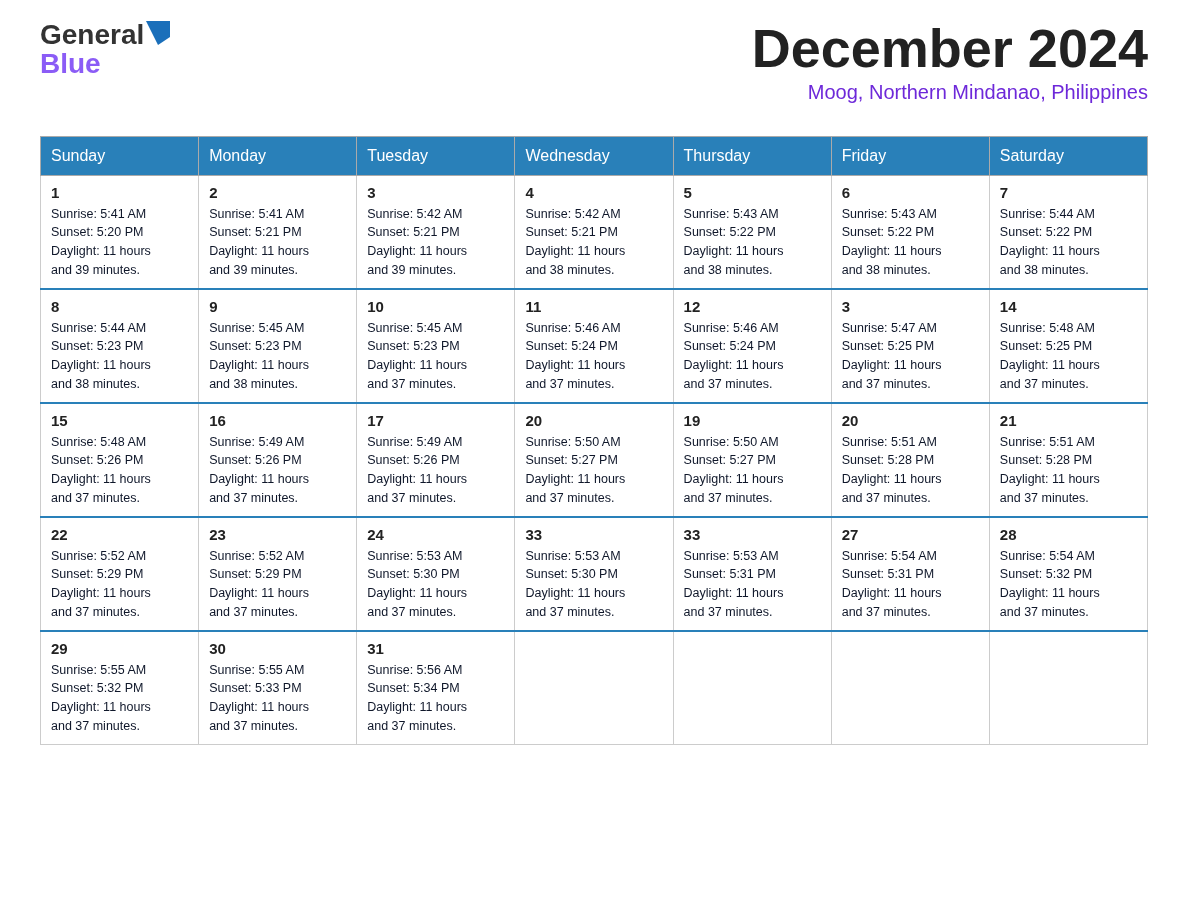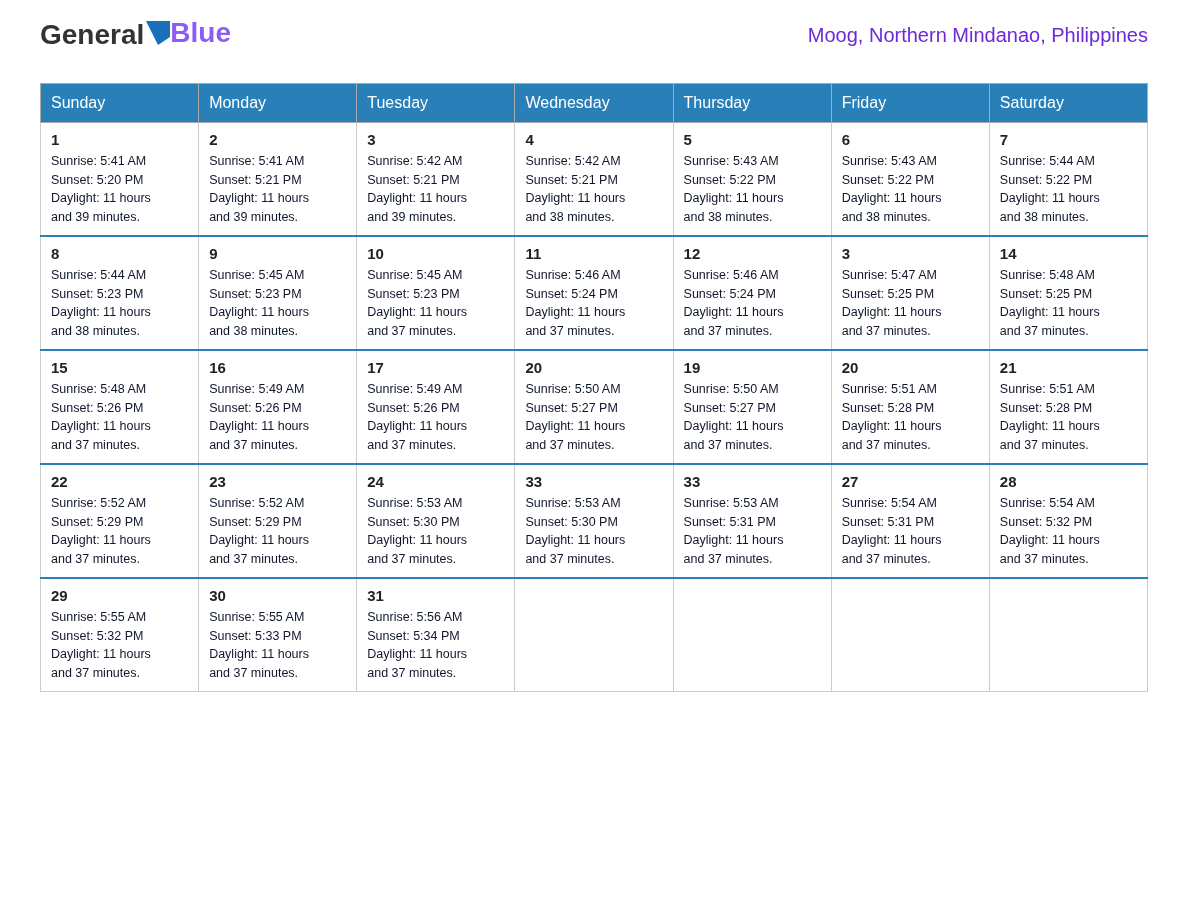--- a/index.html
+++ b/index.html
@@ -49,30 +49,31 @@
       border-top: 2px solid #2980b9;
     }
     .empty-cell {
       background: #fff;
     }
   </style>
 </head>
 <body>
 
 <div style="display: flex; justify-content: space-between; align-items: flex-start; margin-bottom: 20px;">
-    <div style="display:flex; flex-direction:row; align-items:flex-start; line-height:1.1;">
+    <div style="display:flex; flex-direction:column; align-items:flex-start; line-height:1.1;">
       <div style="display:flex; align-items:center;">
         <span style="font-size:28px; font-weight:bold; color:#333;">General</span>
         <svg width="24" height="24" viewBox="0 0 24 24" style="margin-left:2px; margin-top:-4px;">
           <polygon points="0,0 24,0 24,16 12,24" fill="#1a6fba"></polygon>
         </svg>
       </div>
       <span style="font-size:28px; font-weight:bold; color:#8b5cf6; margin-top:-2px;">Blue</span>
     </div>
     <div style="text-align:right;">
+      <div style="font-size:54px; font-weight:bold; color:#222; line-height:1.05;">December 2024</div>
       <div style="font-size:20px; color:#6d28d9; margin-top:4px;">Moog, Northern Mindanao, Philippines</div>
     </div>
   </div>
 <table class="calendar-table">
   <thead>
     <tr>
     <th>Sunday</th>
         <th>Monday</th>
         <th>Tuesday</th>
         <th>Wednesday</th>

